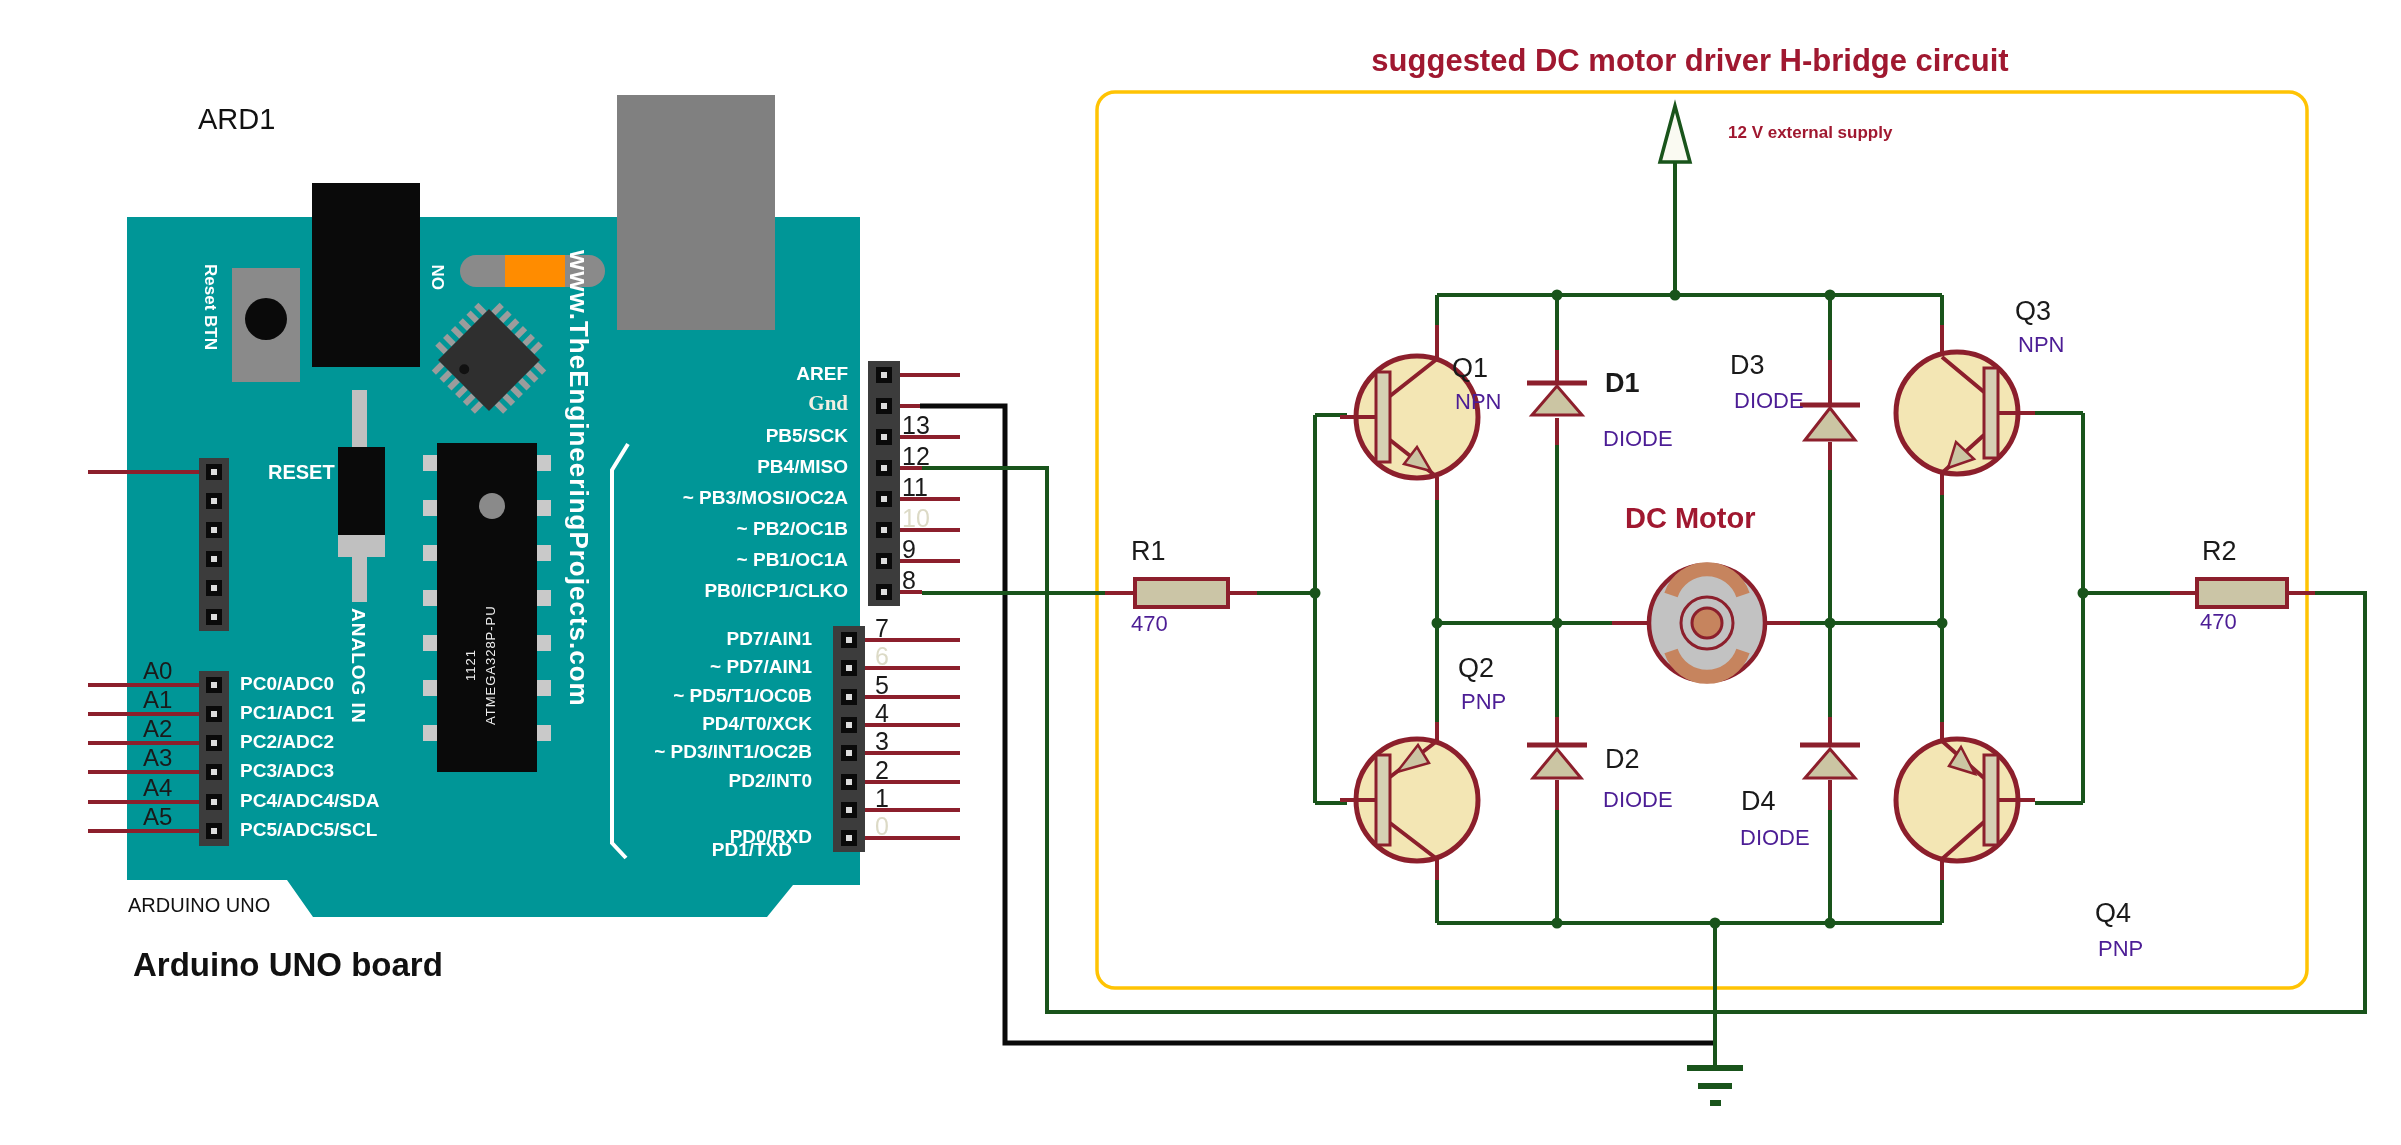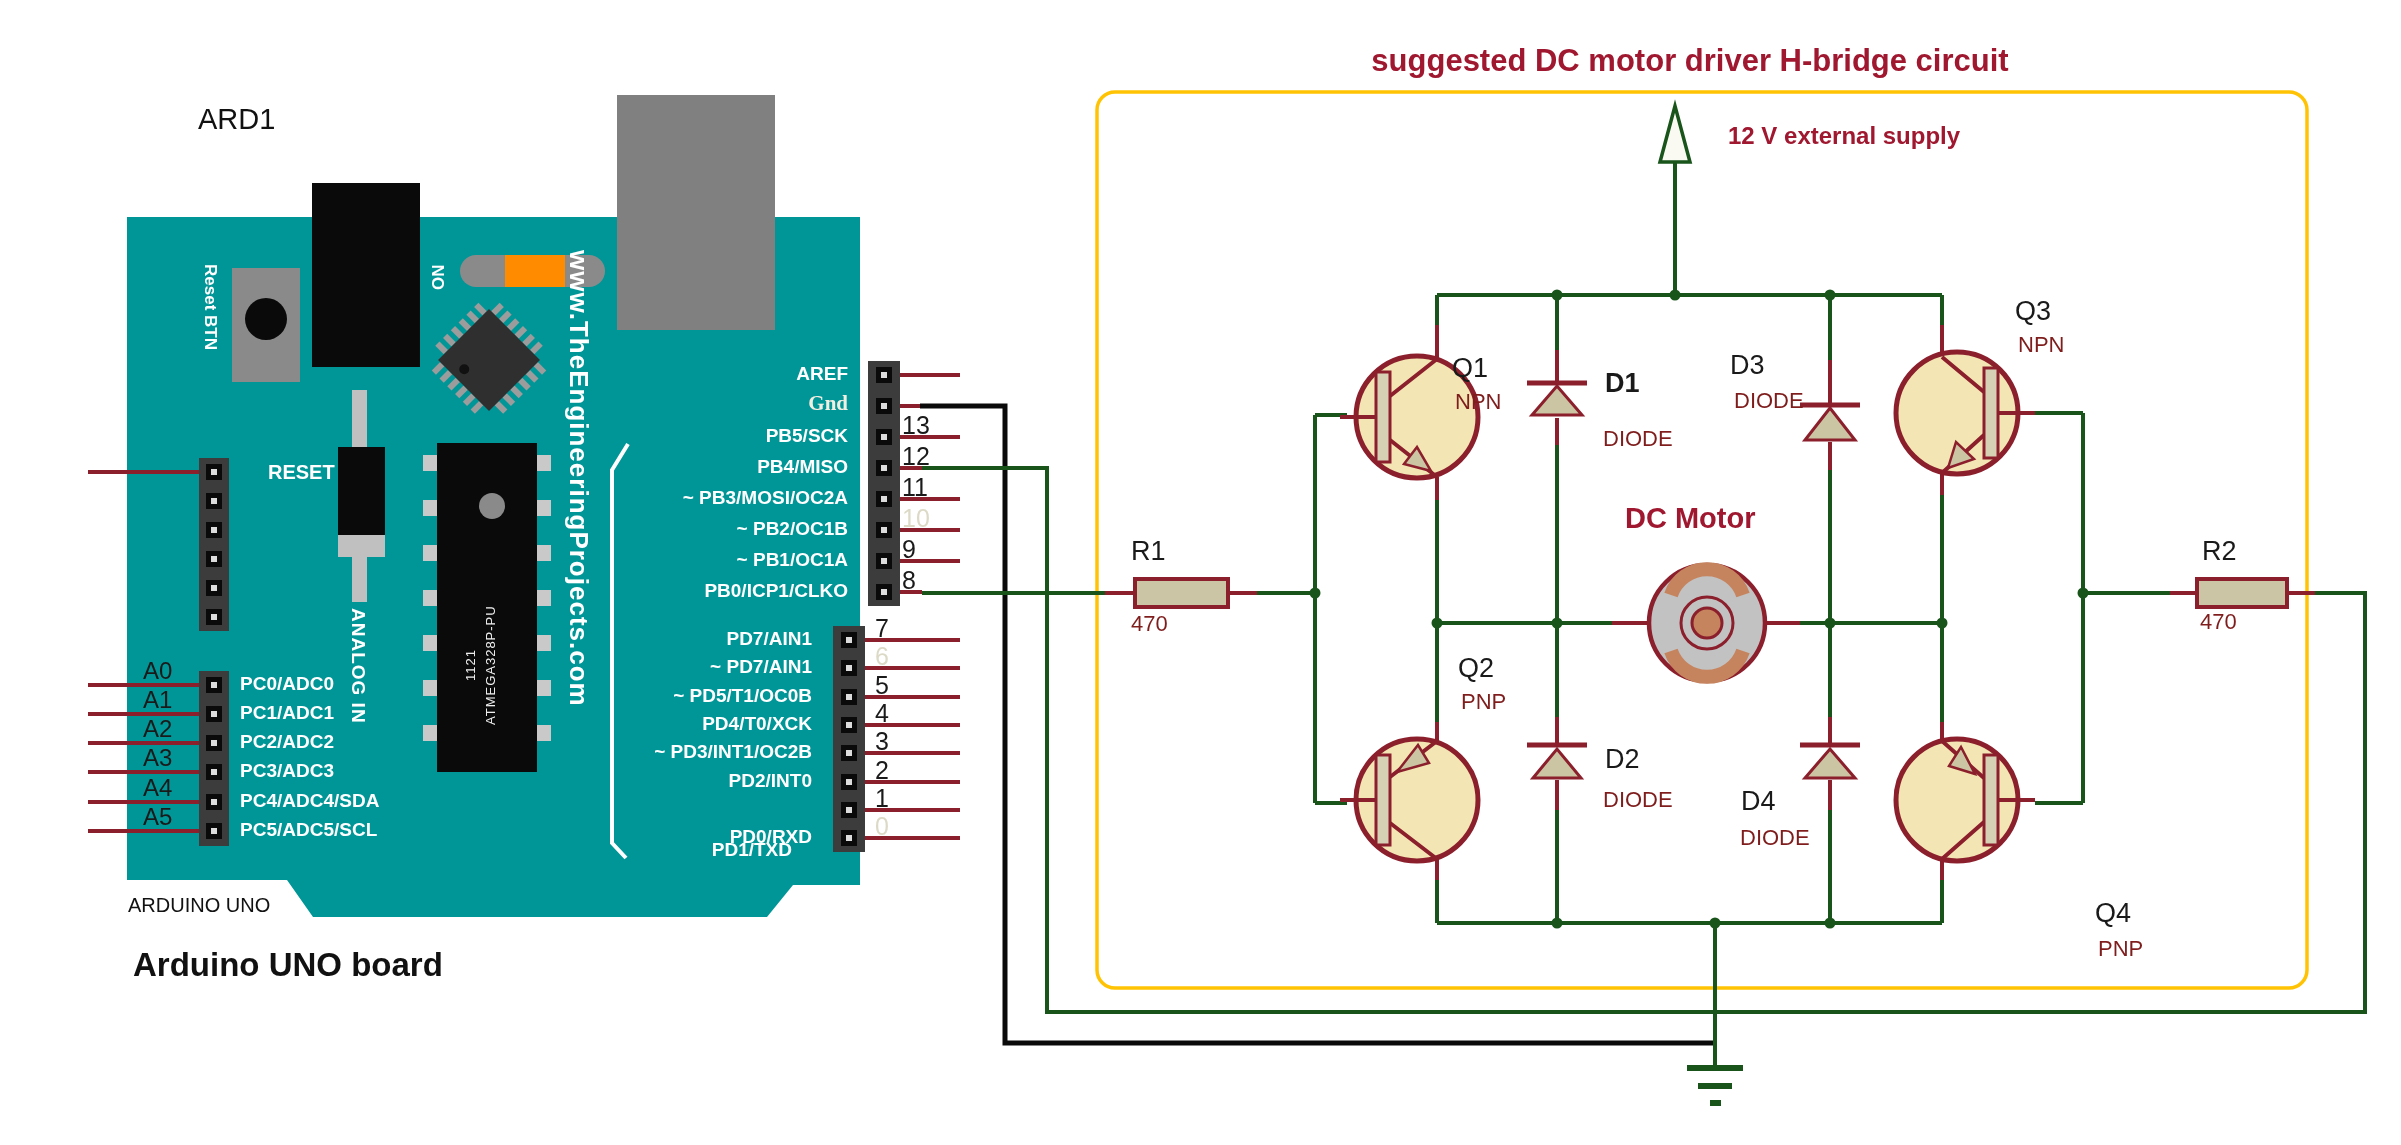--- a/index.html
+++ b/index.html
@@ -7,21 +7,21 @@
          font-family:"Liberation Sans",sans-serif;}
   #circuit{position:absolute;left:0;top:0;}
   .t{position:absolute;line-height:1;white-space:nowrap;}
   .blk{color:#111;}
   .wlabel{color:#fff;font-weight:bold;font-size:19px;}
   .rlab{width:220px;text-align:right;}
   .num{font-size:25px;color:#1a1a1a;}
   .num.muted{color:#DCDAC6;}
   .anum{font-size:24px;color:#1a1a1a;}
   .comp{font-size:27px;color:#1a1a1a;}
-  .sub{font-size:22px;color:#7f1d1d;}
+  .sub{font-size:22px;color:#4c1d95;}
   .dred{color:#A01830;font-weight:bold;}
   .vert{writing-mode:vertical-rl;}
   .vertup{writing-mode:vertical-rl;transform:rotate(180deg);}
   .gnd{font-family:"Liberation Serif",serif;color:#F2EFE2;font-weight:bold;font-size:21px;}
   .site{font-size:26px;font-weight:bold;color:#fff;letter-spacing:1px;}
   .chiptxt{font-size:13px;color:#eee;letter-spacing:1px;text-align:center;height:190px;}
 </style>
 </head>
 <body>
 
@@ -409,21 +409,21 @@
 <div class="t num" style="left:875px;top:616px;">7</div>
 <div class="t num muted" style="left:875px;top:644px;">6</div>
 <div class="t num" style="left:875px;top:673px;">5</div>
 <div class="t num" style="left:875px;top:701px;">4</div>
 <div class="t num" style="left:875px;top:729px;">3</div>
 <div class="t num" style="left:875px;top:758px;">2</div>
 <div class="t num" style="left:875px;top:786px;">1</div>
 <div class="t num muted" style="left:875px;top:814px;">0</div>
 
 <div class="t dred" style="left:1690px;top:45px;font-size:31px;transform:translateX(-50%);">suggested DC motor driver H-bridge circuit</div>
-<div class="t dred" style="left:1728px;top:124px;font-size:24px;">12 V external supply</div>
+<div class="t dred" style="left:1728px;top:124px;font-size:17px;">12 V external supply</div>
 <div class="t dred" style="left:1625px;top:504px;font-size:29px;">DC Motor</div>
 
 <div class="t comp" style="left:1452px;top:355px;">Q1</div>
 <div class="t sub" style="left:1455px;top:391px;">NPN</div>
 <div class="t comp" style="left:1458px;top:655px;">Q2</div>
 <div class="t sub" style="left:1461px;top:691px;">PNP</div>
 <div class="t comp" style="left:2015px;top:298px;">Q3</div>
 <div class="t sub" style="left:2018px;top:334px;">NPN</div>
 <div class="t comp" style="left:2095px;top:900px;">Q4</div>
 <div class="t sub" style="left:2098px;top:938px;">PNP</div>

